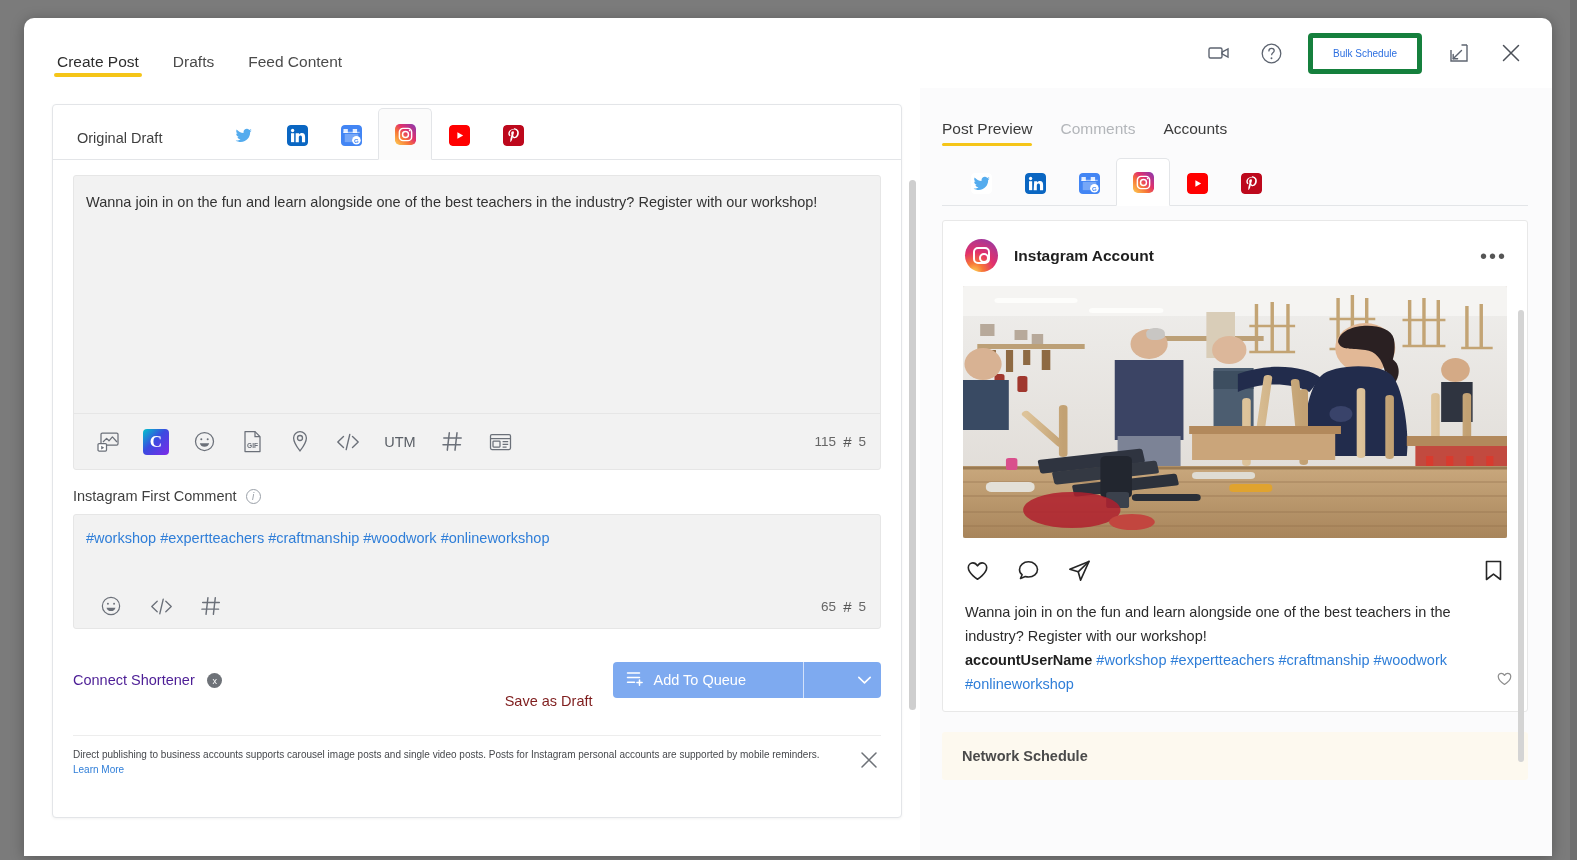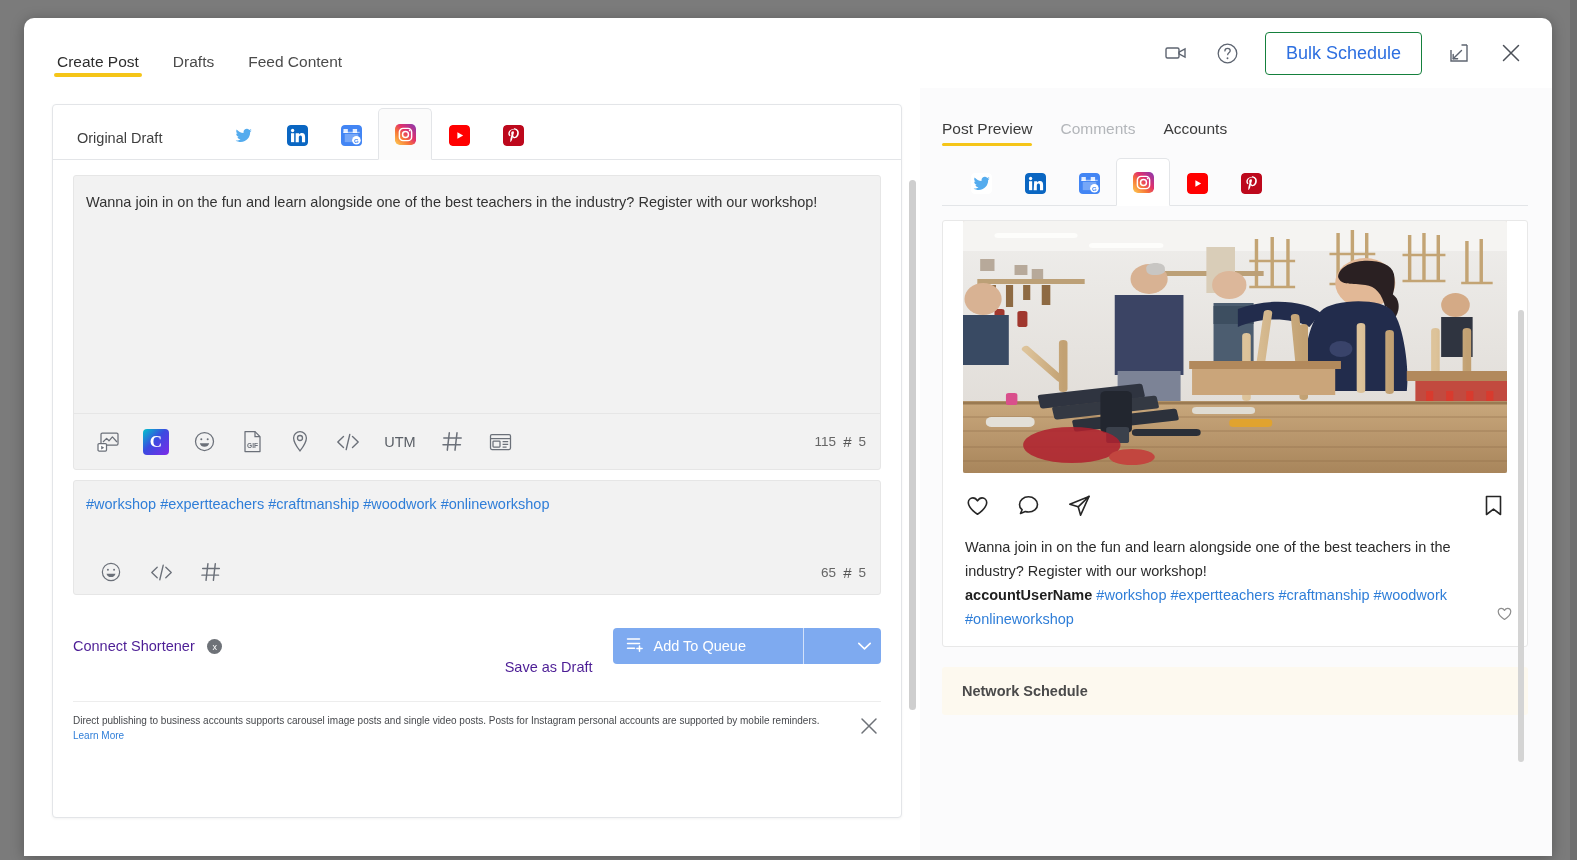--- a/index.html
+++ b/index.html
@@ -37,22 +37,22 @@
   .hdr-tab.active::after {
     content: ""; position: absolute; left: 0; right: 0; bottom: 0;
     height: 3.5px; background: #f5c518; border-radius: 2px;
   }
   .hdr-right { margin-left: auto; display: flex; align-items: center; gap: 22px; }
   .icon-btn {
     width: 30px; height: 30px; display: flex; align-items: center; justify-content: center;
     color: #5d6470; cursor: pointer;
   }
   .bulk-btn {
-    border: 1px solid #15803d; color: #2d6fe0; background: #fff;
-    font-size: 18px; padding: 10px 20px; border-radius: 4px; cursor: pointer;
+    border: 5px solid #15803d; color: #2d6fe0; background: #fff;
+    font-size: 10px; padding: 10px 20px; border-radius: 4px; cursor: pointer;
     font-family: inherit; white-space: nowrap;
   }
 
   
   .body-wrap {
     display: flex; gap: 0;
     padding: 0 0 0 0;
     height: 768px;
     background: #fff;
   }
@@ -136,21 +136,21 @@
 
   .action-row {
     display: flex; align-items: center; padding: 22px 20px 0 20px;
   }
   .conn-short { font-size: 14.5px; color: #4c1d95; cursor:pointer; }
   .x-badge {
     display:inline-flex; width:15px; height:15px; border-radius:50%; background:#6e7278;
     color:#fff; font-size:9px; align-items:center; justify-content:center; margin-left:8px;
     vertical-align: middle;
   }
-  .save-draft { margin-left: auto; font-size: 14.5px; color: #4c1d95; cursor:pointer; margin-right: 20px; margin-top: 42px; }
+  .save-draft { margin-left: auto; font-size: 14.5px; color: #7f1d1d; cursor:pointer; margin-right: 20px; margin-top: 42px; }
   .queue-btn {
     display: flex; align-items: center; background: #7eaaf0; color: #fff;
     border-radius: 4px; height: 36px; font-size: 14.5px; cursor: pointer; overflow:hidden;gap:43px;
   }
   .queue-main { display:flex; align-items:center; gap:9px; padding: 0 14px 0 13px; height:100%; }
   .queue-div { width:1px; height:100%; background: rgba(255,255,255,.65); }
   .queue-caret { width: 34px; display:flex; align-items:center; justify-content:center; height:100%; }
 
   .notice {
     display: flex; align-items: flex-start; margin: 26px 20px 0 20px;
@@ -409,20 +409,24 @@
               </svg>
             </div>
             <div class="counter">
               <span>115</span>
               <span class="hash">#</span>
               <span>5</span>
             </div>
           </div>
         </div>
 
+        <div class="fc-label">
+          <span>Instagram First Comment</span>
+          <span class="info-c">i</span>
+        </div>
 
         <div class="fc-box">
           <div class="fc-text">#workshop #expertteachers #craftmanship #woodwork #onlineworkshop</div>
           <div class="fc-bar">
             <div class="fc-tool">
               <svg width="24" height="24" viewBox="0 0 25 25" fill="none" stroke="#6b7079" stroke-width="1.25">
                 <circle cx="12.5" cy="12.5" r="9"></circle>
                 <circle cx="9.3" cy="10.2" r="1" fill="#6b7079" stroke="none"></circle>
                 <circle cx="15.7" cy="10.2" r="1" fill="#6b7079" stroke="none"></circle>
                 <path d="M7.8 14.2h9.4a4.9 4.9 0 01-9.4 0z" fill="#6b7079" stroke="none"></path>
@@ -543,20 +547,27 @@
         </div>
         <div class="prev-net">
           <svg class="net-ico" viewBox="0 0 24 24">
             <rect width="24" height="24" rx="4" fill="#bd081c"></rect>
             <path fill="#fff" d="M12.3 4.6c-4.1 0-6.2 2.8-6.2 5.1 0 1.4.5 2.6 1.7 3.1.2.1.4 0 .4-.2l.2-.7c.1-.2 0-.3-.1-.5-.4-.5-.6-1.1-.6-1.8 0-2.3 1.8-4.4 4.6-4.4 2.5 0 3.9 1.5 3.9 3.5 0 2.7-1.2 4.9-3 4.9-1 0-1.7-.8-1.5-1.8.3-1.2.8-2.5.8-3.3 0-.8-.4-1.4-1.3-1.4-1 0-1.8 1-1.8 2.4 0 .9.3 1.5.3 1.5l-1.2 5c-.3 1.4-.1 3.2 0 3.4.1.1.2.1.3 0 .1-.1 1.3-1.6 1.7-3.1l.6-2.4c.3.6 1.2 1.1 2.2 1.1 2.9 0 4.8-2.6 4.8-6.1 0-2.6-2.2-5.1-5.6-5.1z"></path>
           </svg>
         </div>
       </div>
 
       <div class="prev-card">
+        <div class="prev-head">
+          <div class="ig-avatar">
+              <div class="ig-avatar-inner"></div>
+            </div>
+          <div class="prev-acct">Instagram Account</div>
+          <div class="prev-dots">•••</div>
+        </div>
 
         <div class="prev-img">
           <svg viewBox="0 0 380 252" preserveAspectRatio="none">
             <defs>
               <linearGradient id="wall" x1="0" y1="0" x2="0" y2="1">
                 <stop offset="0" stop-color="#efeeec"></stop>
                   <stop offset="1" stop-color="#ddd8d2"></stop>
               </linearGradient>
               <linearGradient id="bench" x1="0" y1="0" x2="0" y2="1">
                 <stop offset="0" stop-color="#c9a87d"></stop>

